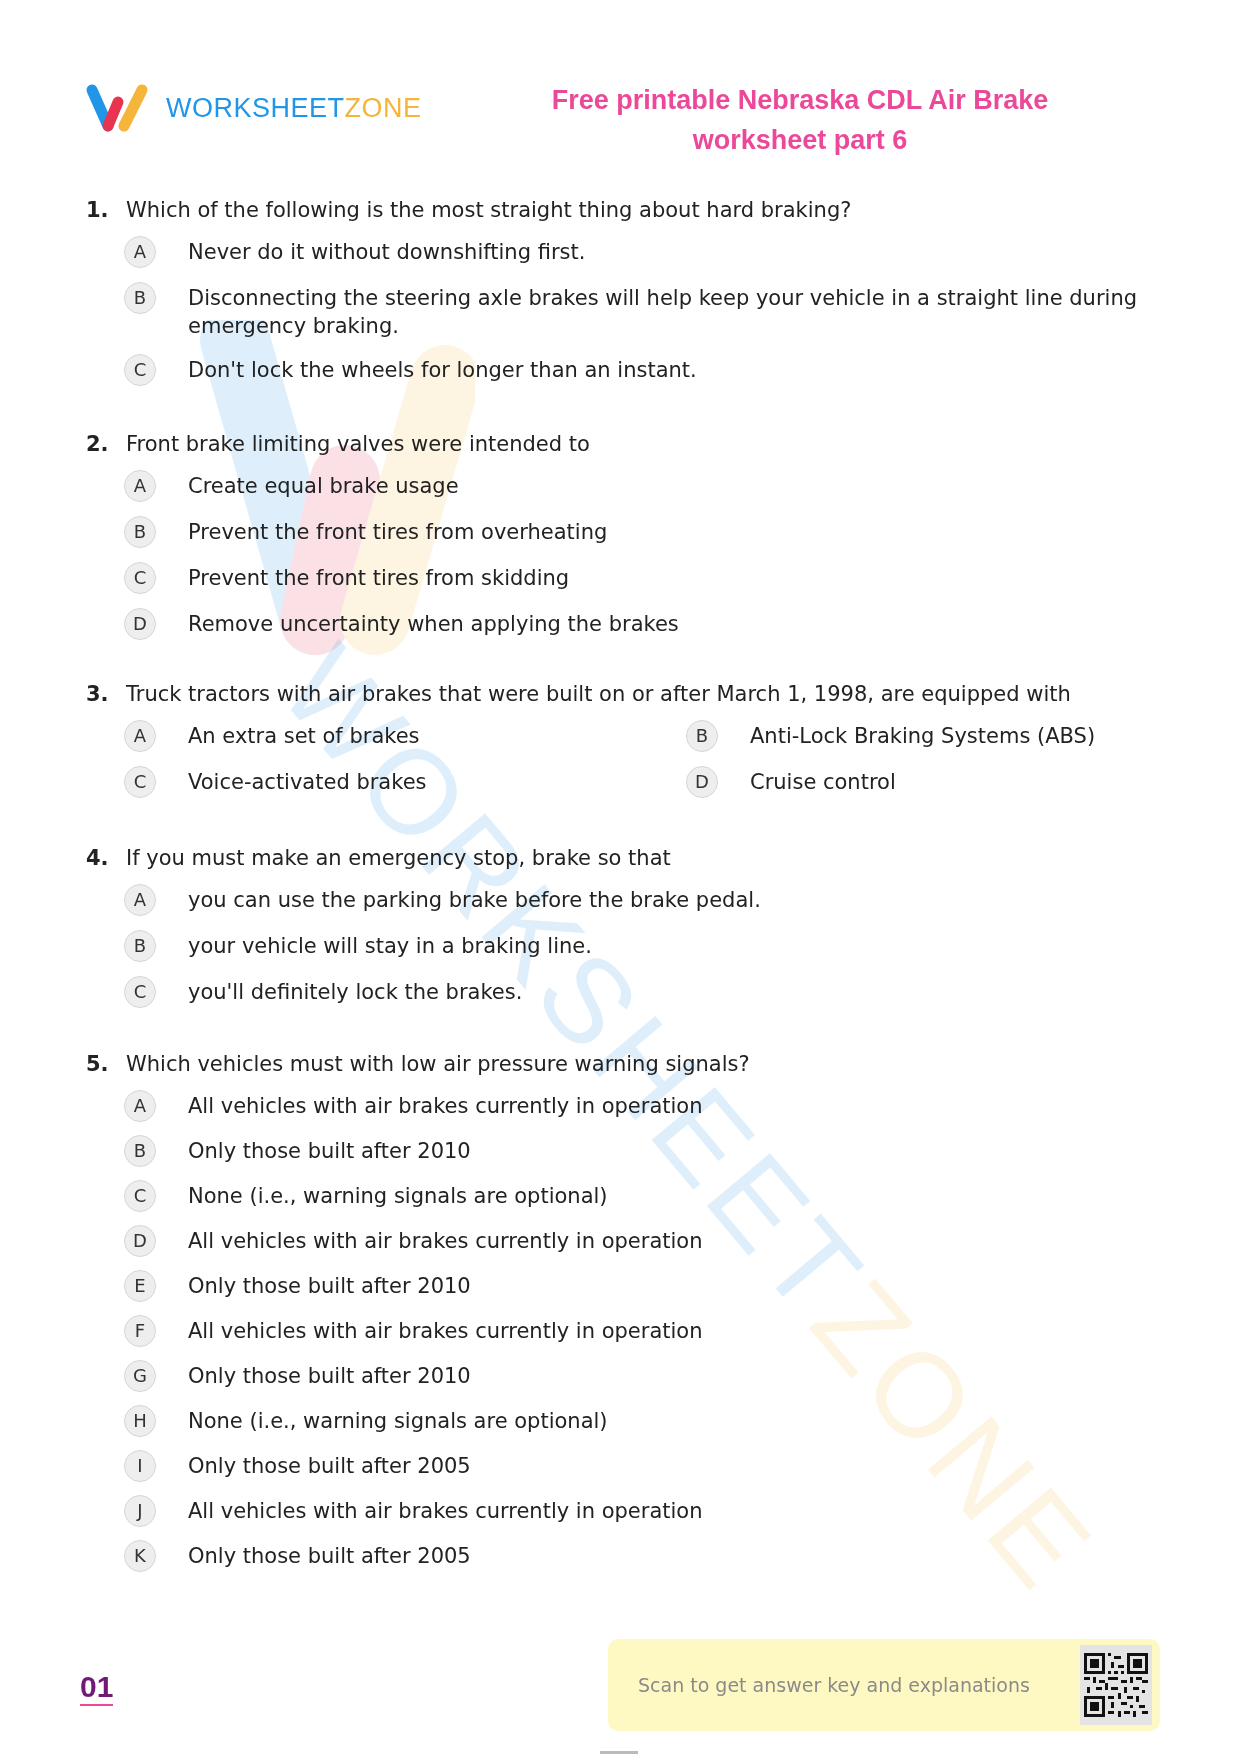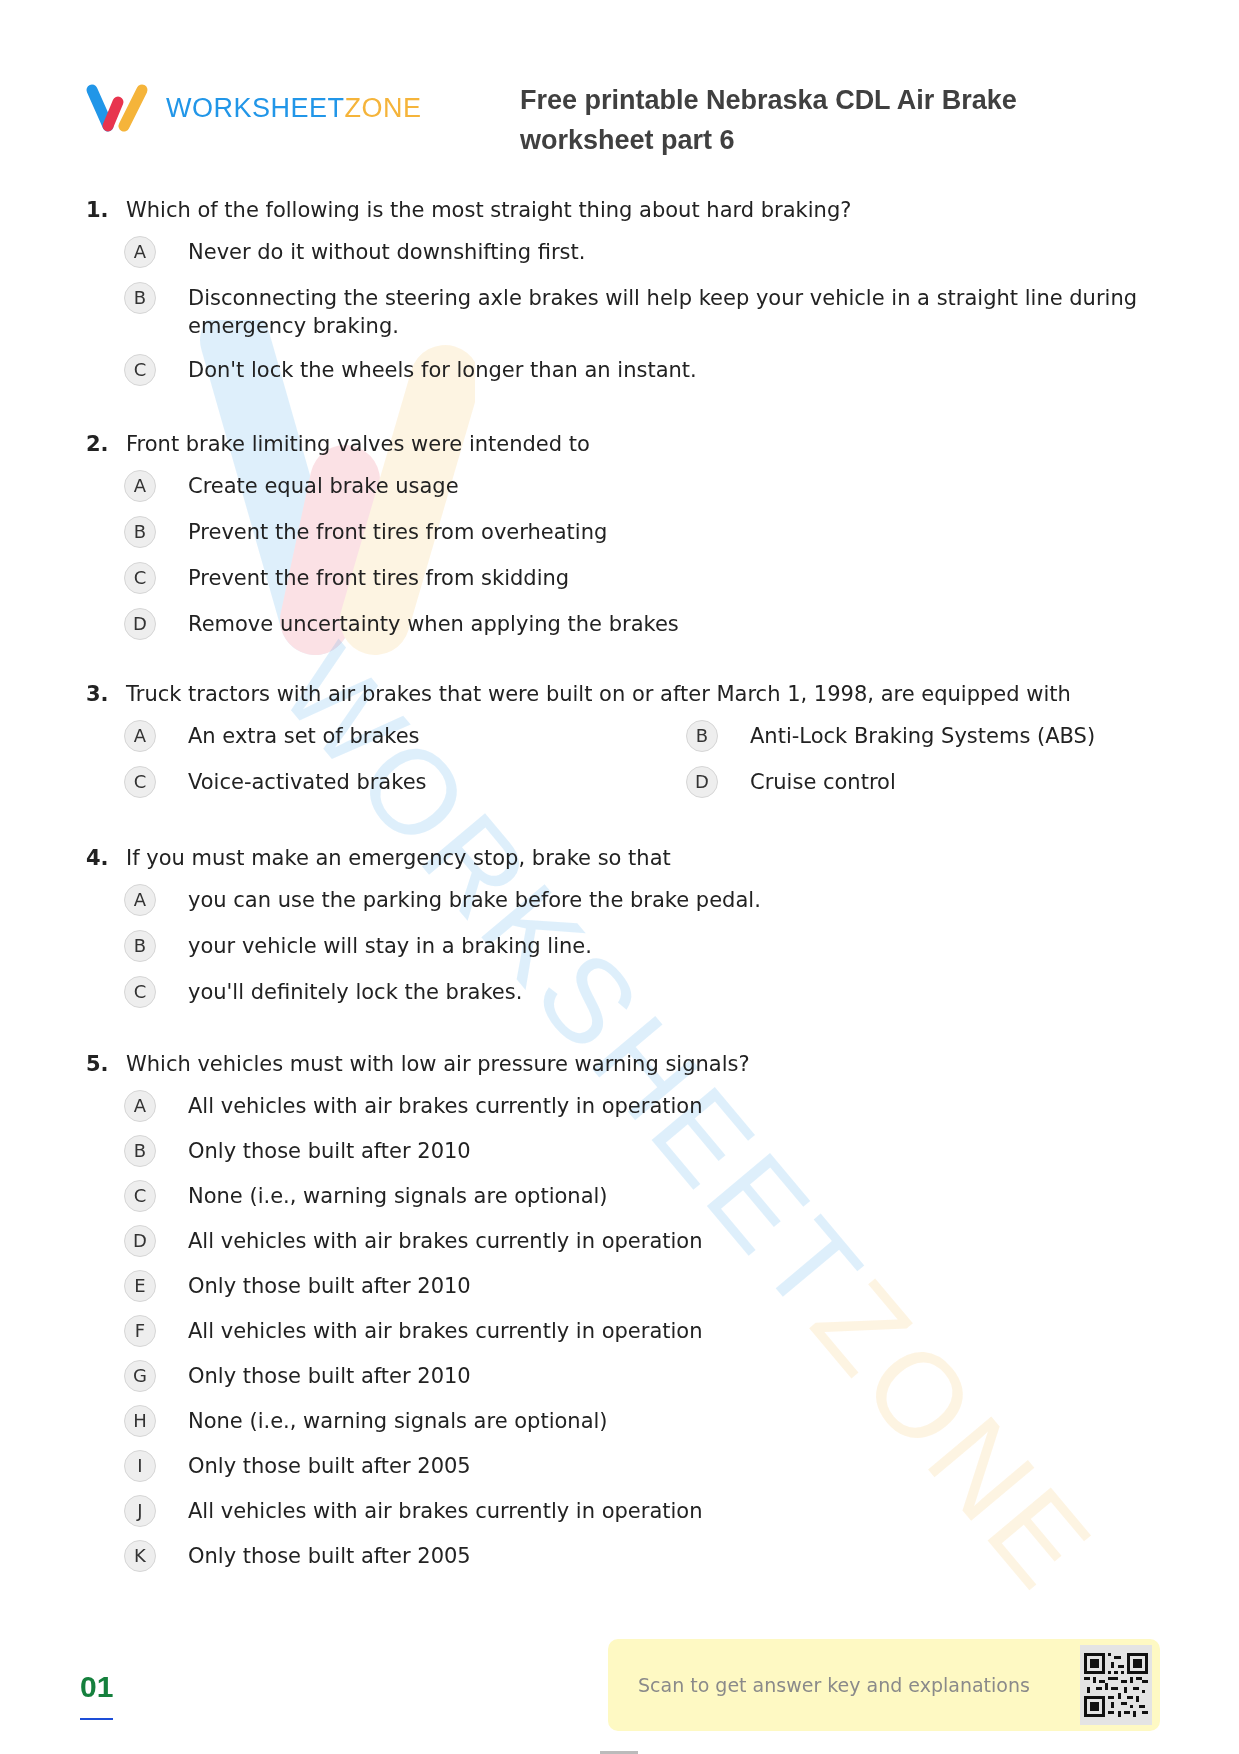--- a/index.html
+++ b/index.html
@@ -6,22 +6,22 @@
   body { width: 1239px; height: 1754px; position: relative; overflow: hidden;
          font-family: "DejaVu Sans", sans-serif; color: #222; }
   .page { position: absolute; inset: 0; }
 
   
   .logo { position: absolute; left: 84px; top: 82px; display: flex; align-items: center; }
   .logo-mark { width: 70px; height: 52px; position: relative; }
   .logo-text { margin-left: 12px; font-size: 27px; letter-spacing: 0.5px; font-family: "Liberation Sans", sans-serif; }
   .logo-text .w { color: #2196e8; }
   .logo-text .z { color: #f5b43a; }
-  .title { position: absolute; left: 520px; top: 80px; width: 560px; 
-           font-family: "Liberation Sans", sans-serif; font-weight: bold; font-size: 27px; line-height: 40px; color: #404040; }
+  .title { position: absolute; left: 520px; top: 80px; width: 560px; text-align: center;
+           font-family: "Liberation Sans", sans-serif; font-weight: bold; font-size: 27px; line-height: 40px; color: #ec4899; }
 
   
   .watermark { position: absolute; left: 360px; top: 620px; transform: rotate(50deg); transform-origin: left top;
                font-family: "Liberation Sans", sans-serif; font-size: 120px; font-weight: normal; letter-spacing: 6px;
                pointer-events: none; white-space: nowrap; opacity: 0.14; }
   .watermark .w { color: #2196e8; }
   .watermark .z { color: #f5b43a; }
   .wm-mark { position: absolute; left: 195px; top: 320px; width: 280px; height: 340px; opacity: 0.14; pointer-events: none; }
 
   
@@ -33,21 +33,21 @@
   .opt { display: flex; align-items: flex-start; font-size: 21px; line-height: 28px; margin-bottom: 16px; }
   .opt.tight { margin-bottom: 15px; }
   .badge { width: 32px; height: 32px; border-radius: 50%; background: #eeeeee; border: 1px solid #d6d6d6;
            box-sizing: border-box; display: flex; align-items: center; justify-content: center;
            font-size: 18px; color: #333; flex: 0 0 32px; margin-top: -2px; }
   .opt-text { margin-left: 32px; flex: 1; }
   .grid2 { display: grid; grid-template-columns: 562px 460px; }
 
   
   .pagenum { position: absolute; left: 80px; top: 1672px; font-size: 30px; font-weight: bold;
-             font-family: "Liberation Sans", sans-serif; border-bottom: 2px solid #1d4ed8; line-height: 30px; padding-bottom: 16px; color:#15803d; }
+             font-family: "Liberation Sans", sans-serif; border-bottom: 2px solid #ec4899; line-height: 30px; padding-bottom: 2px; color:#701a75; }
   .scanbox { position: absolute; left: 608px; top: 1639px; width: 552px; height: 92px; background: #fef9c3; border-radius: 10px;
              display: flex; align-items: center; }
   .scan-text { margin-left: 30px; font-size: 19px; color: #8a8a8a; flex: 1; }
   .qr { width: 72px; height: 80px; background: #e4e4e4; margin-right: 8px; display: flex; align-items: center; justify-content: center; }
   .bottom-line { position: absolute; left: 600px; top: 1751px; width: 38px; height: 3px; background: #bbb; }
 </style>
 </head>
 <body>
 
 <div class="page">

